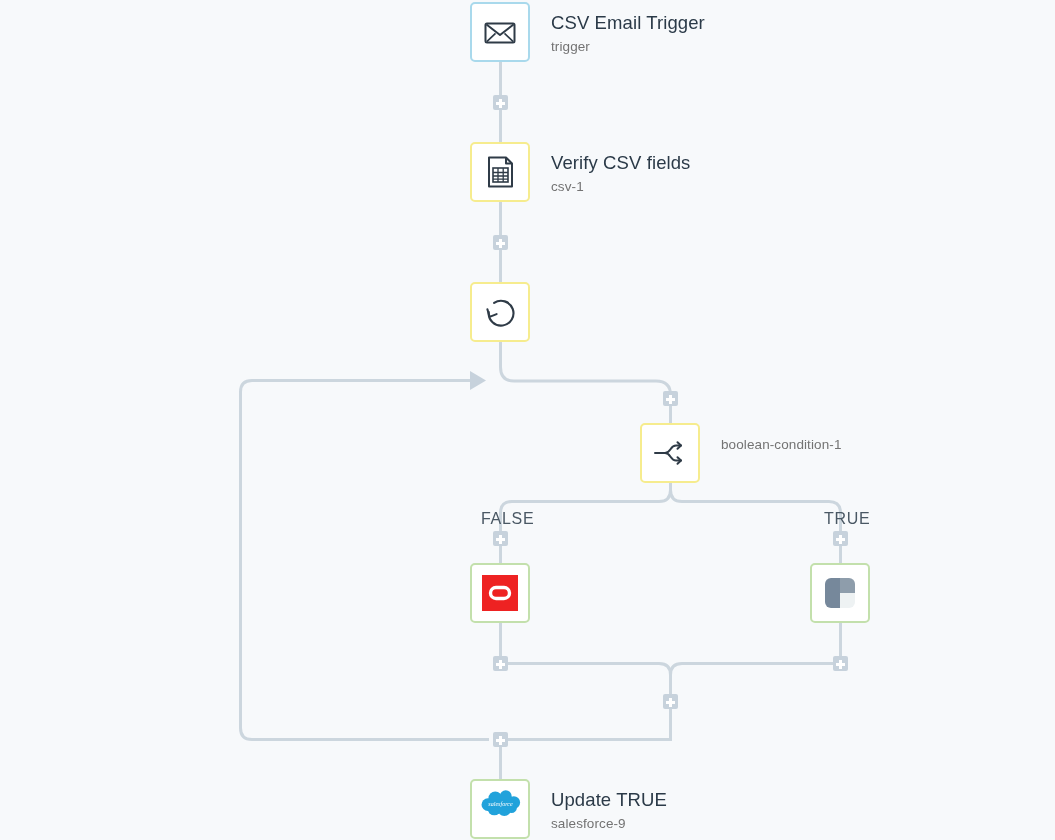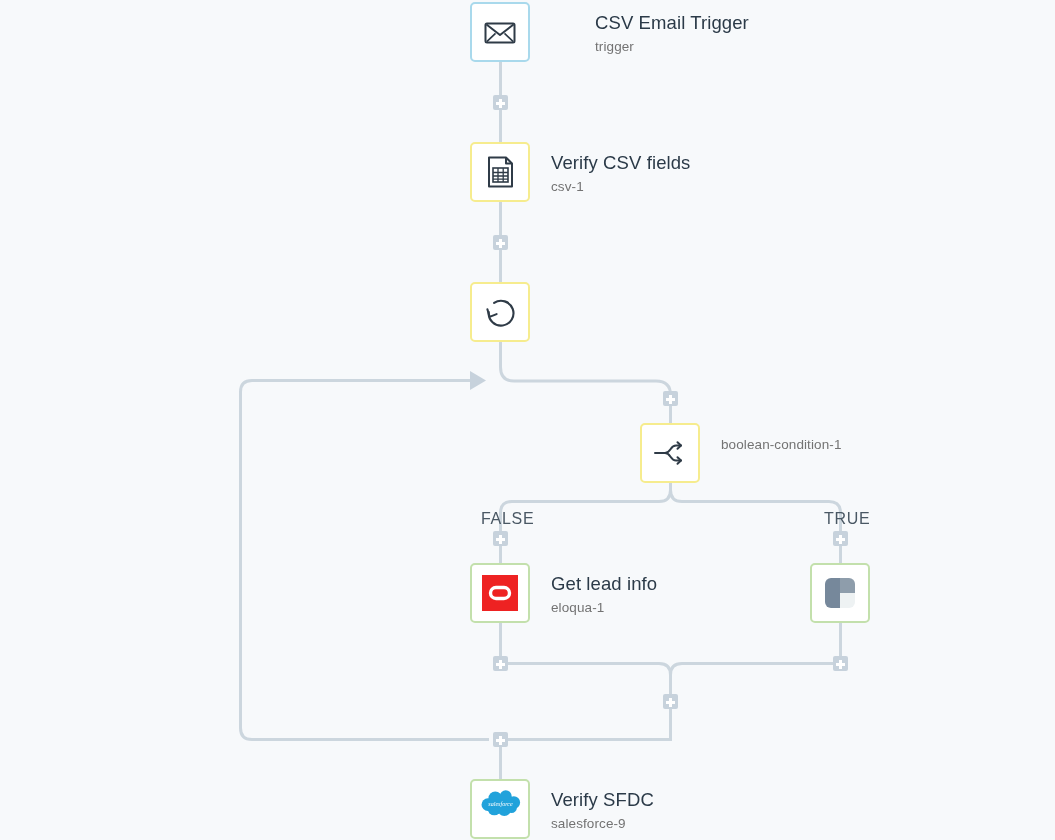--- a/index.html
+++ b/index.html
@@ -131,21 +131,21 @@
 
   <div class="node state-trigger" style="left:470px; top:2px;">
     <span class="node-icon">
       <svg viewBox="0 0 40 40" width="40" height="40" xmlns="http://www.w3.org/2000/svg">
         <rect x="5.5" y="11.5" width="29" height="19" rx="1.5" fill="none" stroke="#2f3b47" stroke-width="2"></rect>
         <path d="M6.5,12.5 L20,23 L33.5,12.5" fill="none" stroke="#2f3b47" stroke-width="2" stroke-linejoin="round"></path>
         <path d="M6.8,29.6 L15.5,21.4 M33.2,29.6 L24.5,21.4" fill="none" stroke="#2f3b47" stroke-width="1.7"></path>
       </svg>
     </span>
   </div>
-  <div class="node-label" style="left:551px; top:12px;margin-left:44px;">
+  <div class="node-label" style="left:551px; top:12px;">
     <div class="node-title">CSV Email Trigger</div>
     <div class="node-subtitle">trigger</div>
   </div>
 
   <div class="node state-pending" style="left:470px; top:142px;">
     <span class="node-icon">
       <svg viewBox="0 0 40 40" width="40" height="40" xmlns="http://www.w3.org/2000/svg">
         <path d="M9,5.5 L26,5.5 L32,11.5 L32,34.5 L9,34.5 Z" fill="#ffffff" stroke="#2f3b47" stroke-width="2" stroke-linejoin="round"></path>
         <path d="M26,5.5 L26,11.5 L32,11.5" fill="none" stroke="#2f3b47" stroke-width="2" stroke-linejoin="round"></path>
         <rect x="13" y="16" width="15" height="14" fill="none" stroke="#2f3b47" stroke-width="1.6"></rect>
@@ -184,24 +184,20 @@
     <div class="node-subtitle">boolean-condition-1</div>
   </div>
 
   <div class="node state-done" style="left:470px; top:563px;">
     <span class="node-icon">
       <svg viewBox="0 0 40 40" width="40" height="40" xmlns="http://www.w3.org/2000/svg">
         <rect x="2" y="2" width="36" height="36" fill="#ee2222"></rect>
         <rect x="10.5" y="14.5" width="19" height="11" rx="5.5" fill="none" stroke="#ffffff" stroke-width="3.4"></rect>
       </svg>
     </span>
-  </div>
-  <div class="node-label" style="left:551px; top:573px;">
-    <div class="node-title">Get lead info</div>
-    <div class="node-subtitle">eloqua-1</div>
   </div>
 
   <div class="node state-done" style="left:810px; top:563px;">
     <span class="node-icon">
       <svg viewBox="0 0 40 40" width="40" height="40" xmlns="http://www.w3.org/2000/svg">
         <path d="M5,11 A6,6 0 0 1 11,5 H20 V20 H5 Z" fill="#76889b"></path>
         <path d="M20,5 H29 A6,6 0 0 1 35,11 V20 H20 Z" fill="#8e9dab"></path>
         <path d="M5,20 H20 V35 H11 A6,6 0 0 1 5,29 Z" fill="#76889b"></path>
         <path d="M20,20 H35 V29 A6,6 0 0 1 29,35 H20 Z" fill="#eef2f3"></path>
       </svg>
@@ -219,21 +215,21 @@
           <circle cx="15" cy="20.4" r="7"></circle>
           <circle cx="25.5" cy="20.8" r="7.2"></circle>
           <circle cx="33" cy="19.4" r="5.6"></circle>
           <rect x="7" y="11" width="30" height="11" rx="5"></rect>
         </g>
         <text x="21.5" y="17.6" font-family="'Liberation Serif', serif" font-size="6.4" font-style="italic" fill="#ffffff" text-anchor="middle">salesforce</text>
       </svg>
     </span>
   </div>
   <div class="node-label" style="left:551px; top:789px;">
-    <div class="node-title">Verify SFDC</div>
+    <div class="node-title">Update TRUE</div>
     <div class="node-subtitle">salesforce-9</div>
   </div>
 
   <div class="branch-label" style="left:481px; top:510px;">FALSE</div>
   <div class="branch-label" style="left:824px; top:510px;">TRUE</div>
 
   <div class="plus" style="left:493px; top:95px;"></div>
   <div class="plus" style="left:493px; top:235px;"></div>
   <div class="plus" style="left:663px; top:391px;"></div>
   <div class="plus" style="left:493px; top:531px;"></div>

